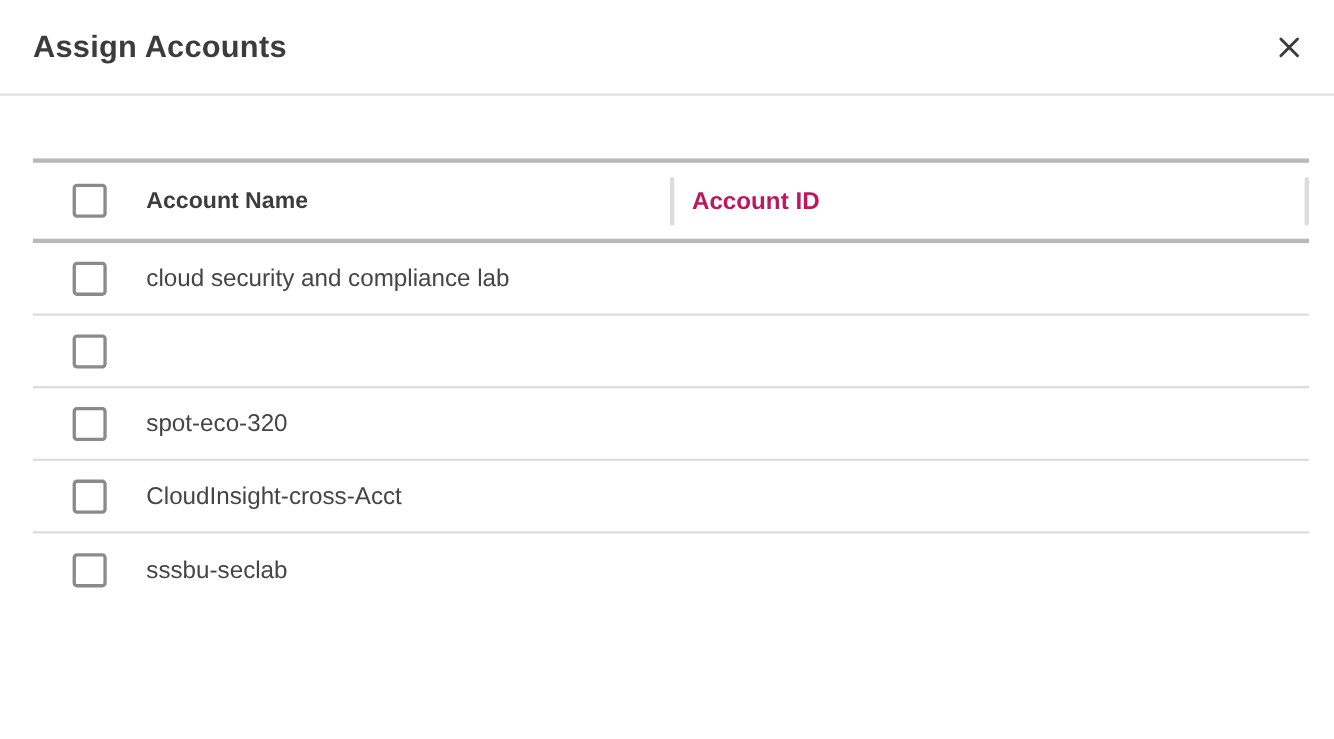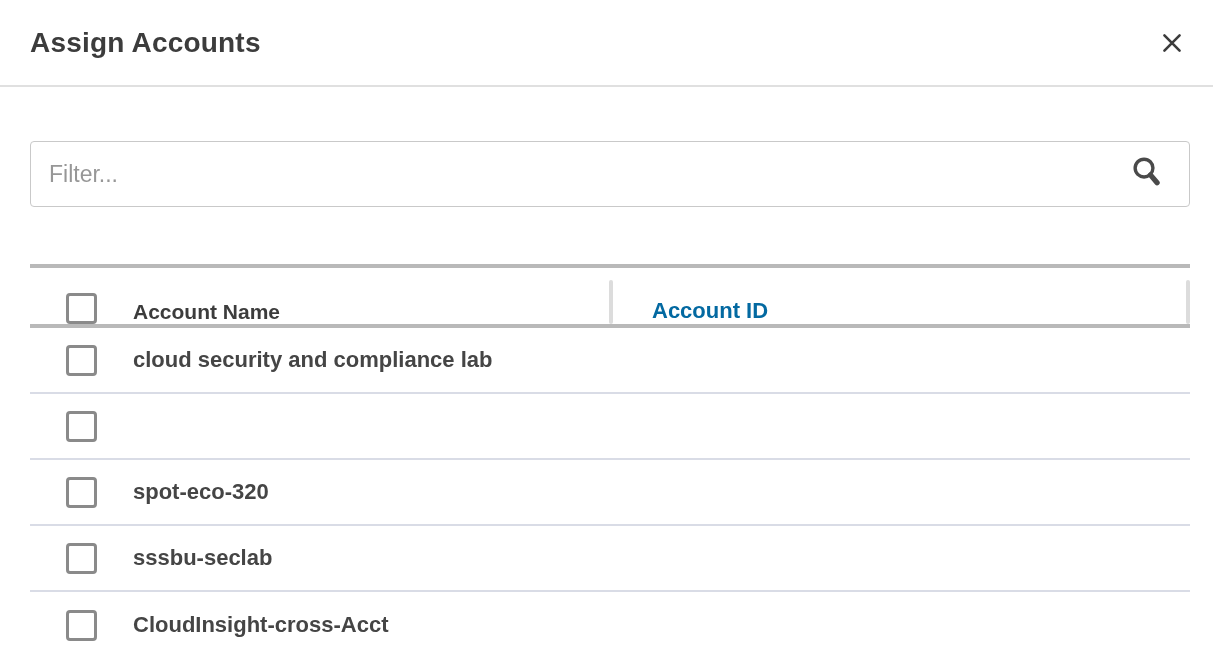--- a/index.html
+++ b/index.html
@@ -44,22 +44,22 @@
   .filter-input::placeholder { color: #979797; opacity: 1; }
   .search-icon {
     position: absolute; right: 28px; top: 50%;
     transform: translateY(-50%);
     pointer-events: none;
   }
 
   
   .table { margin: 57px 23px 0 30px; }
   .thead {
-    display: flex; align-items: flex-end;
-    height: 64px;
+    display: flex; align-items: center;
+    height: 77px;
     border-top: 4px solid #b9b9b9;
     border-bottom: 4px solid #b9b9b9;
   }
   .row {
     display: flex; align-items: center;
     height: 66px;
     border-bottom: 2px solid #d9dce6;
   }
   .row:last-child { border-bottom: none; }
 
@@ -67,59 +67,50 @@
   .checkbox {
     display: inline-block;
     width: 31px; height: 31px;
     margin-left: 36px;
     border: 3px solid #8a8a8a; border-radius: 4px;
     background: #fff; cursor: pointer;
   }
   .cell-name {
     width: 476px; flex: 0 0 476px;
     font-size: 22px; color: #454545;
-    white-space: nowrap; overflow: hidden; font-weight: bold;
+    white-space: nowrap; overflow: hidden;
   }
   .th { font-size: 21px; font-weight: 700; color: #3c3c3c; }
   .colsep {
     width: 4px; flex: 0 0 4px; height: 44px;
     background: #dcdcdc; border-radius: 2px;
   }
   .cell-id {
     flex: 1 1 auto;
-    padding-left: 39px;
-    font-size: 22px; color: #0369a1;
+    padding-left: 16px;
+    font-size: 22px; color: #be185d;
     white-space: nowrap; overflow: hidden;
   }
 </style>
 </head>
 <body>
 
 <div class="modal">
 
   <div class="modal-header">
     <h1 class="modal-title">Assign Accounts</h1>
     <button class="close-btn" aria-label="Close">
       <span>
         <svg width="26" height="26" viewBox="0 0 24 24">
           <path d="M5 5 L19 19 M19 5 L5 19" stroke="#3c3c3c" stroke-width="2.4" stroke-linecap="round" fill="none"></path>
         </svg>
       </span>
     </button>
   </div>
 
-  <div class="filter-wrap">
-    <input class="filter-input" type="text" placeholder="Filter..." style="">
-    <span class="search-icon">
-      <svg width="32" height="34" viewBox="0 0 24 26">
-        <circle cx="10.5" cy="10" r="6.8" stroke="#4a4a4a" stroke-width="2.6" fill="none"></circle>
-        <path d="M15.4 15.2 L20.5 21.2" stroke="#4a4a4a" stroke-width="4" stroke-linecap="round"></path>
-      </svg>
-    </span>
-  </div>
 
   <div class="table">
 
     <div class="thead">
       <div class="cell-check">
         <span class="checkbox" role="checkbox" aria-checked="false"></span>
       </div>
       <div class="cell-name th">Account Name</div>
       <div class="colsep"></div>
       <div class="cell-id th">Account ID</div>
@@ -147,27 +138,27 @@
           <span class="checkbox" role="checkbox" aria-checked="false"></span>
         </div>
         <div class="cell-name">spot-eco-320</div>
         <div class="cell-id"></div>
       </div>
 
       <div class="row">
         <div class="cell-check">
           <span class="checkbox" role="checkbox" aria-checked="false"></span>
         </div>
-        <div class="cell-name">sssbu-seclab</div>
+        <div class="cell-name">CloudInsight-cross-Acct</div>
         <div class="cell-id"></div>
       </div>
 
       <div class="row">
         <div class="cell-check">
           <span class="checkbox" role="checkbox" aria-checked="false"></span>
         </div>
-        <div class="cell-name">CloudInsight-cross-Acct</div>
+        <div class="cell-name">sssbu-seclab</div>
         <div class="cell-id"></div>
       </div>
     </div>
 
   </div>
 </div>
 
 </body></html>

